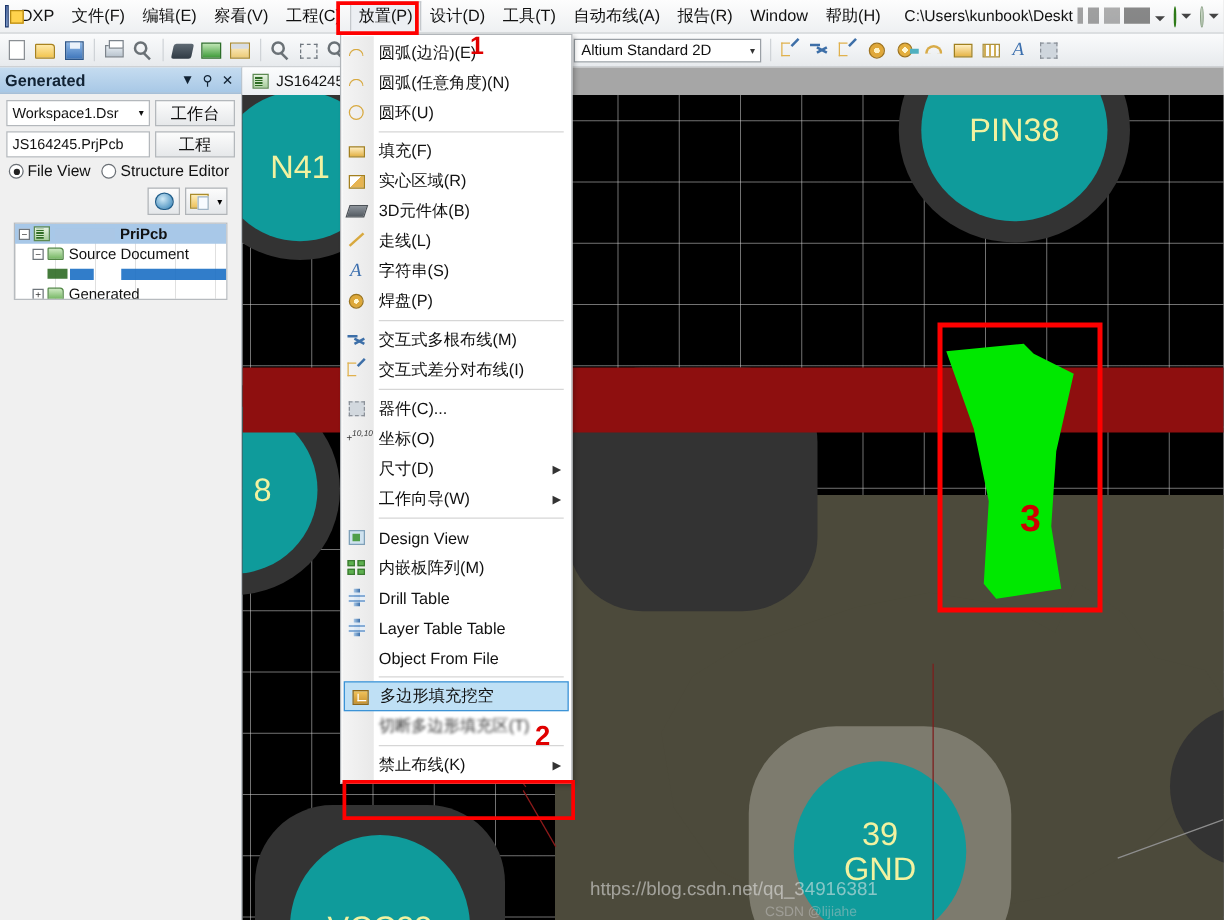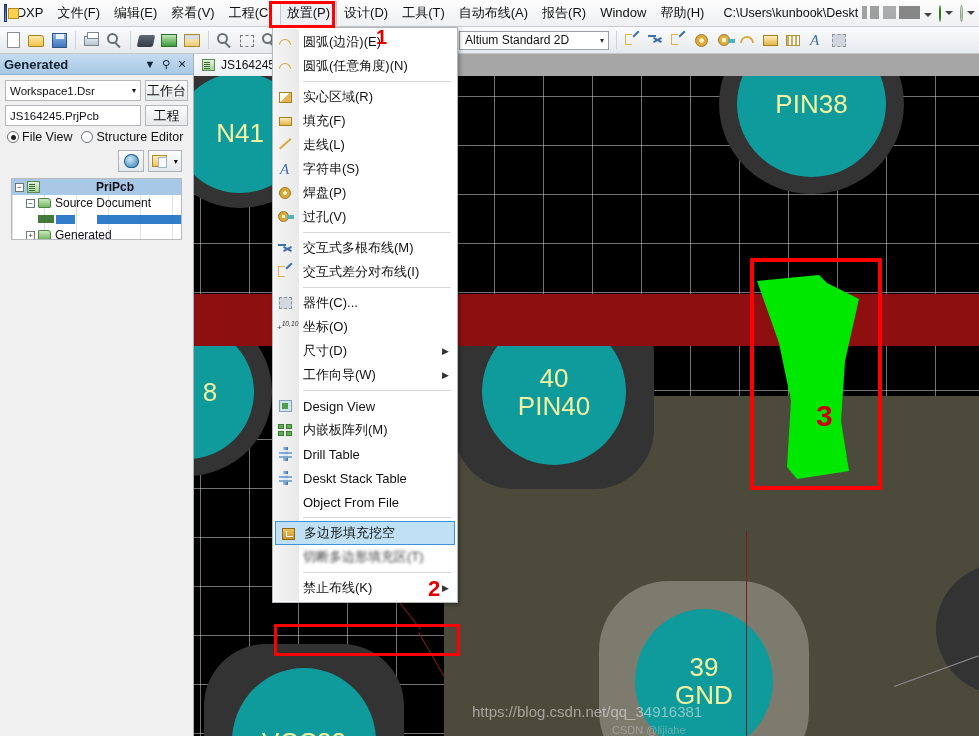--- a/index.html
+++ b/index.html
@@ -112,21 +112,21 @@
   .ph-btn{width:14px;height:14px;display:flex;align-items:center;justify-content:center;font-size:11px;color:#123;cursor:default;margin-left:2px;}
   .panel-body{padding:5px 5px 0 5px;}
   .row { display:flex; gap:4px; margin-bottom:4px; }
   .dsr-box {
     flex:1; height:21px; background:#fff; border:1px solid #b4b8bc;
     font-size:11.5px; display:flex;align-items:center;justify-content:space-between;
     padding:0 4px; color:#111;
   }
   .dsr-box .arw{font-size:8px;}
   .zh-btn {
-    width:43px;height:21px; background:linear-gradient(#fcfcfc,#e6e8ea);
+    width:64px;height:21px; background:linear-gradient(#fcfcfc,#e6e8ea);
     border:1px solid #b4b8bc; font-size:13px; display:flex;align-items:center;justify-content:center;color:#111;
   }
   .radio-row{display:flex;align-items:center;gap:3px;margin:4px 0 6px 2px;font-size:12.5px;color:#111;}
   .radio{width:12px;height:12px;border-radius:50%;border:1px solid #6b7076;background:#fff;position:relative;display:inline-block;}
   .radio.on::after{content:"";position:absolute;left:2.5px;top:2.5px;width:5px;height:5px;border-radius:50%;background:#222;}
   .btn-row{display:flex;justify-content:flex-end;gap:4px;margin:4px 6px 6px 0;}
   .sq-btn{width:26px;height:22px;background:linear-gradient(#fcfcfc,#e4e7ea);border:1px solid #b0b4b8;display:flex;align-items:center;justify-content:center;}
   .sq-btn.combo2{width:34px;justify-content:space-around;}
   .globe{width:15px;height:14px;background:radial-gradient(circle at 40% 35%,#cfe9f6,#2f7fb5);border-radius:50% 50% 45% 45%;border:1px solid #1f5d8a;}
   .yfold{width:15px;height:12px;background:linear-gradient(#ffeeb8,#edc25c);border:1px solid #a98b2c;position:relative;}
@@ -486,24 +486,20 @@
 
     <div class="pad" style="left:-92px;top:232px;width:170px;height:168px;">
       <div class="outer"></div>
       <div class="inner" style="left:18px;top:17px;right:18px;bottom:17px;">
         <span class="lbl" style="margin-left:46px;">8</span>
       </div>
     </div>
 
     <div class="pad" style="left:260px;top:218px;width:200px;height:195px;">
       <div class="outer" style="border-radius:60px;"></div>
-      <div class="inner" style="left:28px;top:24px;right:28px;bottom:24px;">
-        <span class="lbl">40</span>
-        <span class="lbl">PIN40</span>
-      </div>
     </div>
 
     <div class="pad" style="left:405px;top:505px;width:210px;height:200px;">
       <div class="outer" style="background:#7d7b6e;border-radius:70px;"></div>
       <div class="inner" style="left:36px;top:28px;right:36px;bottom:28px;">
         <span class="lbl">39</span>
         <span class="lbl">GND</span>
       </div>
     </div>
 
@@ -545,58 +541,64 @@
           <i class="g-arc1"></i>
         </span>
         <span>圆弧(边沿)(E)</span>
       </div>
     <div class="mi">
         <span class="mico">
           <i class="g-arc1"></i>
         </span>
         <span>圆弧(任意角度)(N)</span>
       </div>
+    <div class="mi">
+        <span class="mico">
+          <i class="g-ring"></i>
+        </span>
+        <span>圆环(U)</span>
+      </div>
 
     <div class="dd-sep"></div>
 
     <div class="mi">
         <span class="mico">
+          <i class="g-fill"></i>
+        </span>
+        <span>填充(F)</span>
+      </div>
+    <div class="mi">
+        <span class="mico">
           <i class="g-solid"></i>
         </span>
         <span>实心区域(R)</span>
       </div>
     <div class="mi">
         <span class="mico">
-          <i class="g-fill"></i>
-        </span>
-        <span>填充(F)</span>
+          <i class="g-3d"></i>
+        </span>
+        <span>3D元件体(B)</span>
       </div>
     <div class="mi">
         <span class="mico">
           <i class="g-line"></i>
         </span>
         <span>走线(L)</span>
       </div>
     <div class="mi">
         <span class="mico">
           <i class="g-A">A</i>
         </span>
         <span>字符串(S)</span>
       </div>
     <div class="mi">
         <span class="mico">
           <i class="g-padi"></i>
         </span>
         <span>焊盘(P)</span>
-      </div>
-    <div class="mi">
-        <span class="mico">
-          <i class="g-viai"></i>
-        </span>
-        <span>过孔(V)</span>
       </div>
 
     <div class="dd-sep"></div>
 
     <div class="mi">
         <span class="mico">
           <i class="g-multi">
             <span style="left:0;top:2px;width:8px;"></span>
             <span style="left:5px;top:6px;width:9px;transform:rotate(28deg);"></span>
             <span style="left:5px;top:6px;width:9px;transform:rotate(-28deg);"></span>
@@ -659,21 +661,21 @@
     <div class="mi">
         <span class="mico">
           <i class="g-drill"></i>
         </span>
         <span>Drill Table</span>
       </div>
     <div class="mi">
         <span class="mico">
           <i class="g-drill"></i>
         </span>
-        <span>Deskt Stack Table</span>
+        <span>Layer Table Table</span>
       </div>
     <div class="mi">
         <span>Object From File</span>
       </div>
 
     <div class="dd-sep"></div>
 
     <div class="mi highlight">
         <span class="mico">
           <i class="g-cut"></i>

